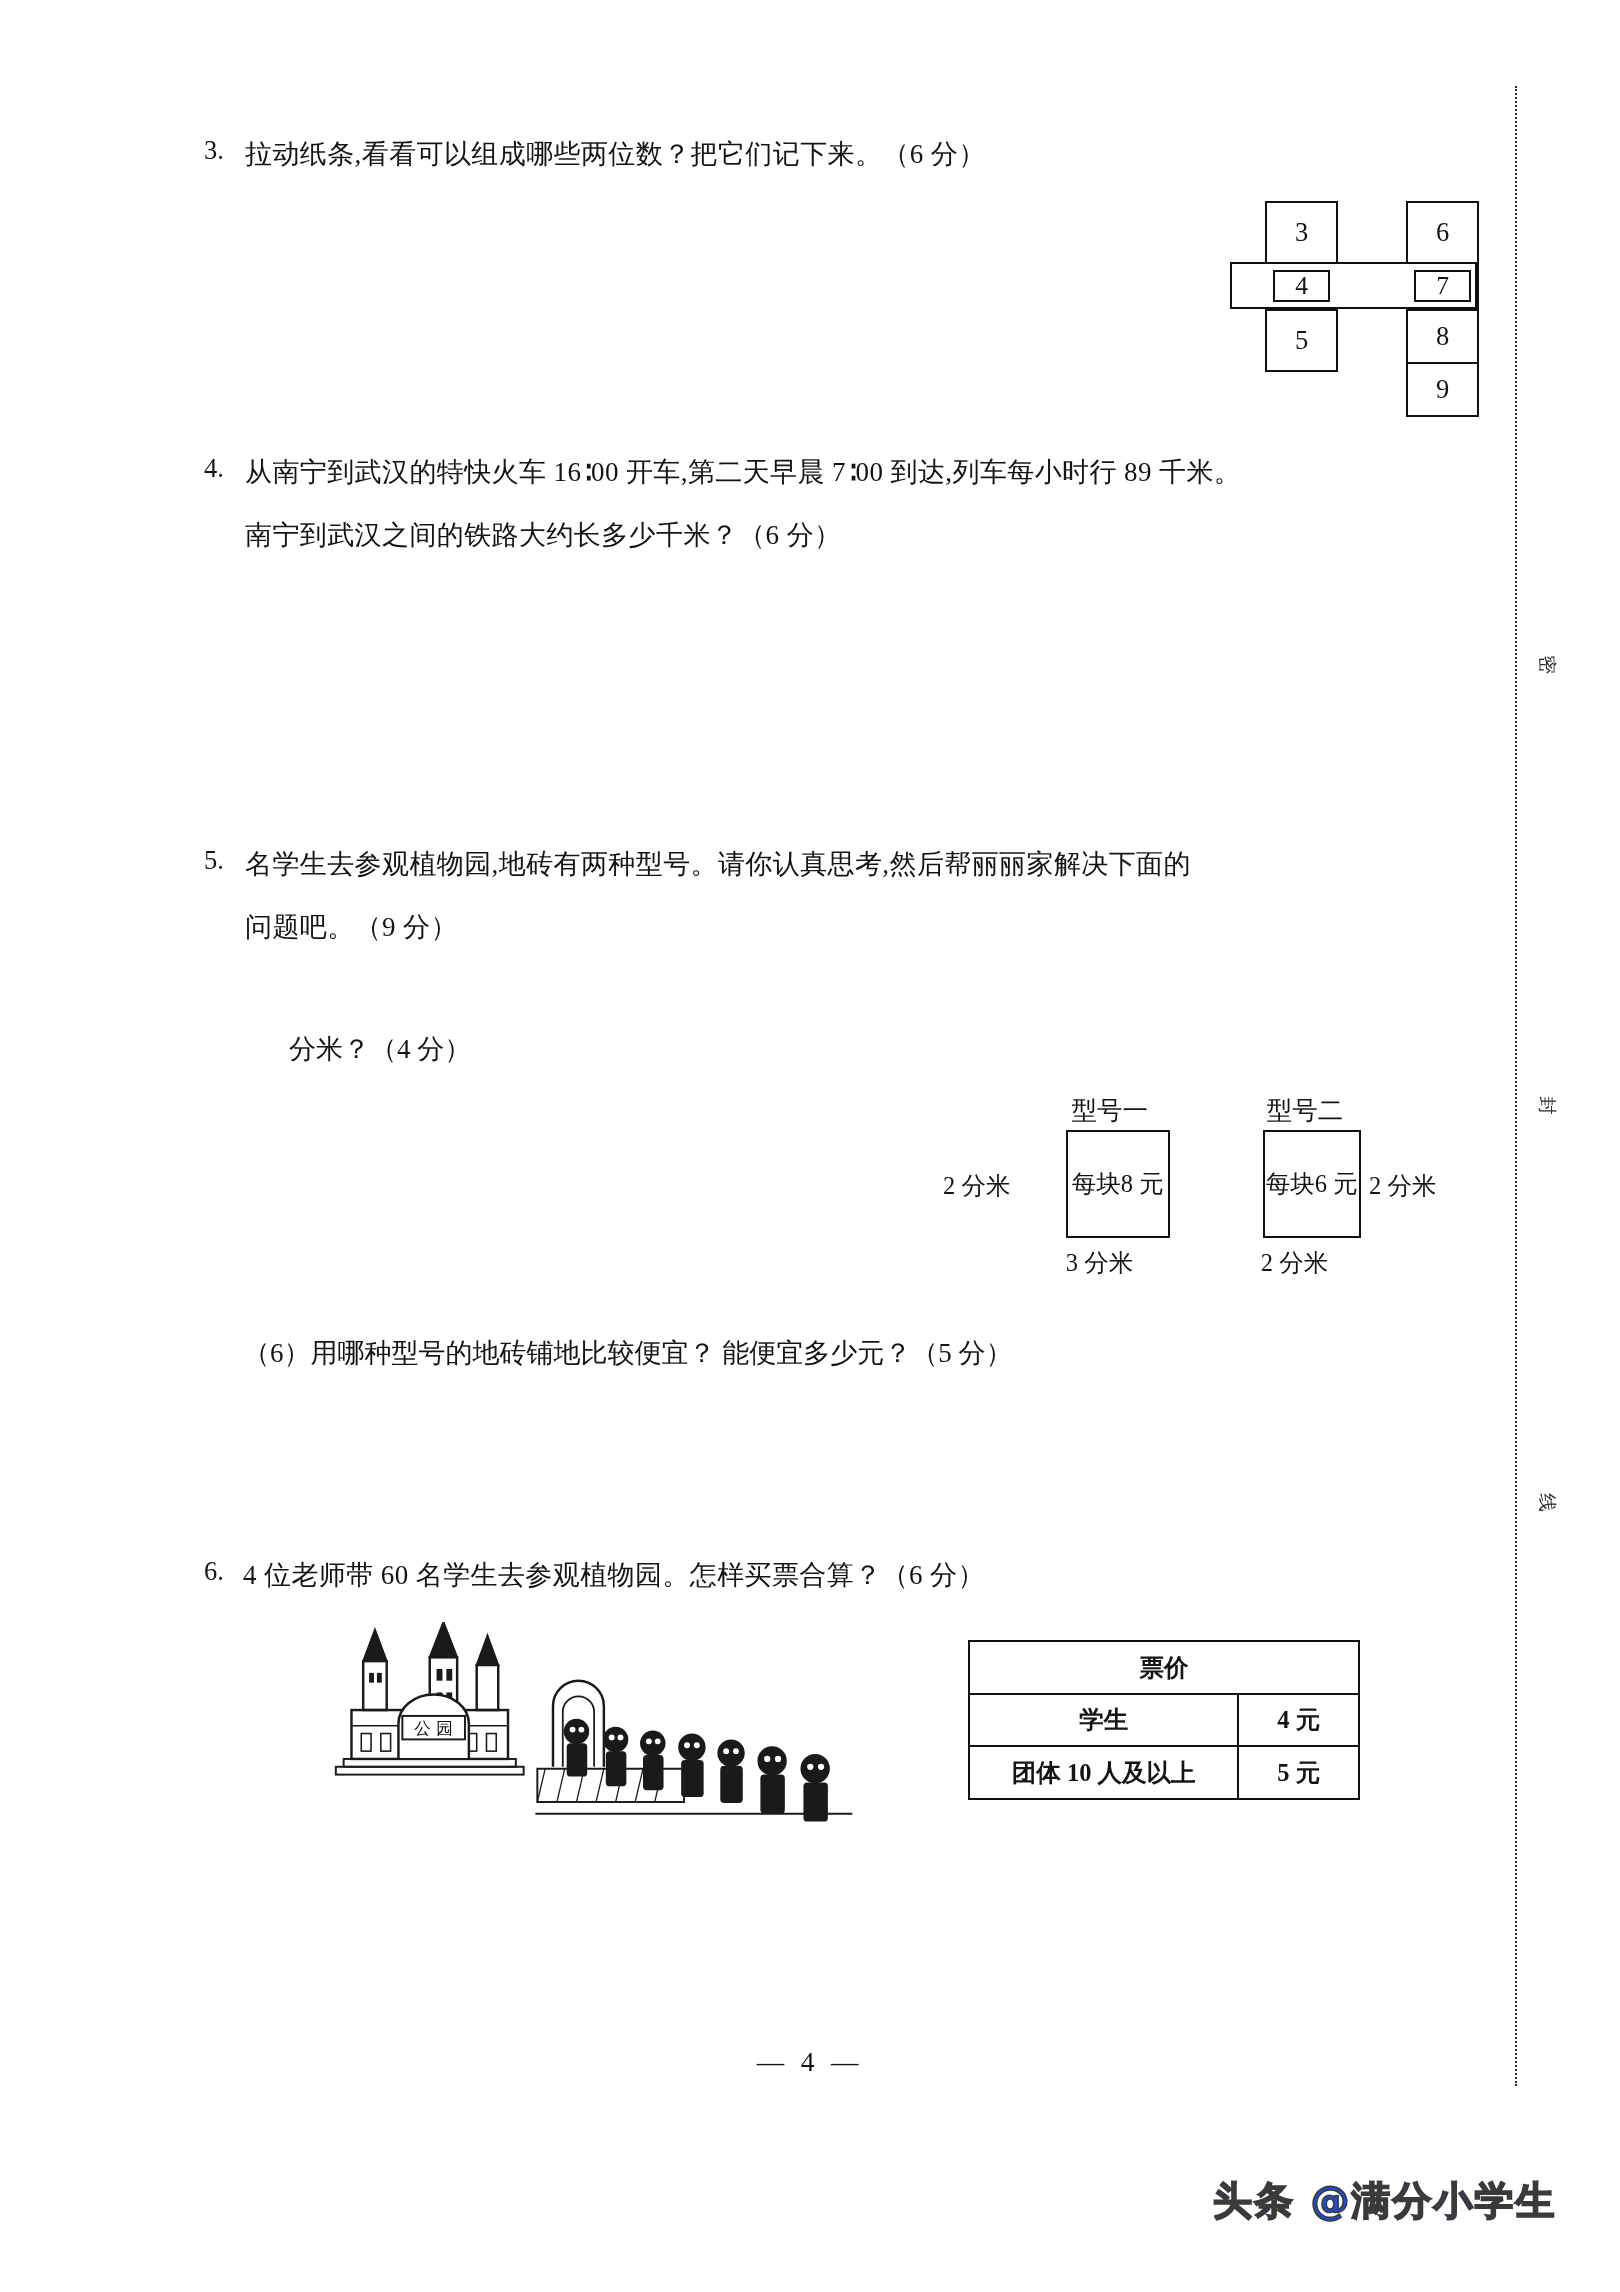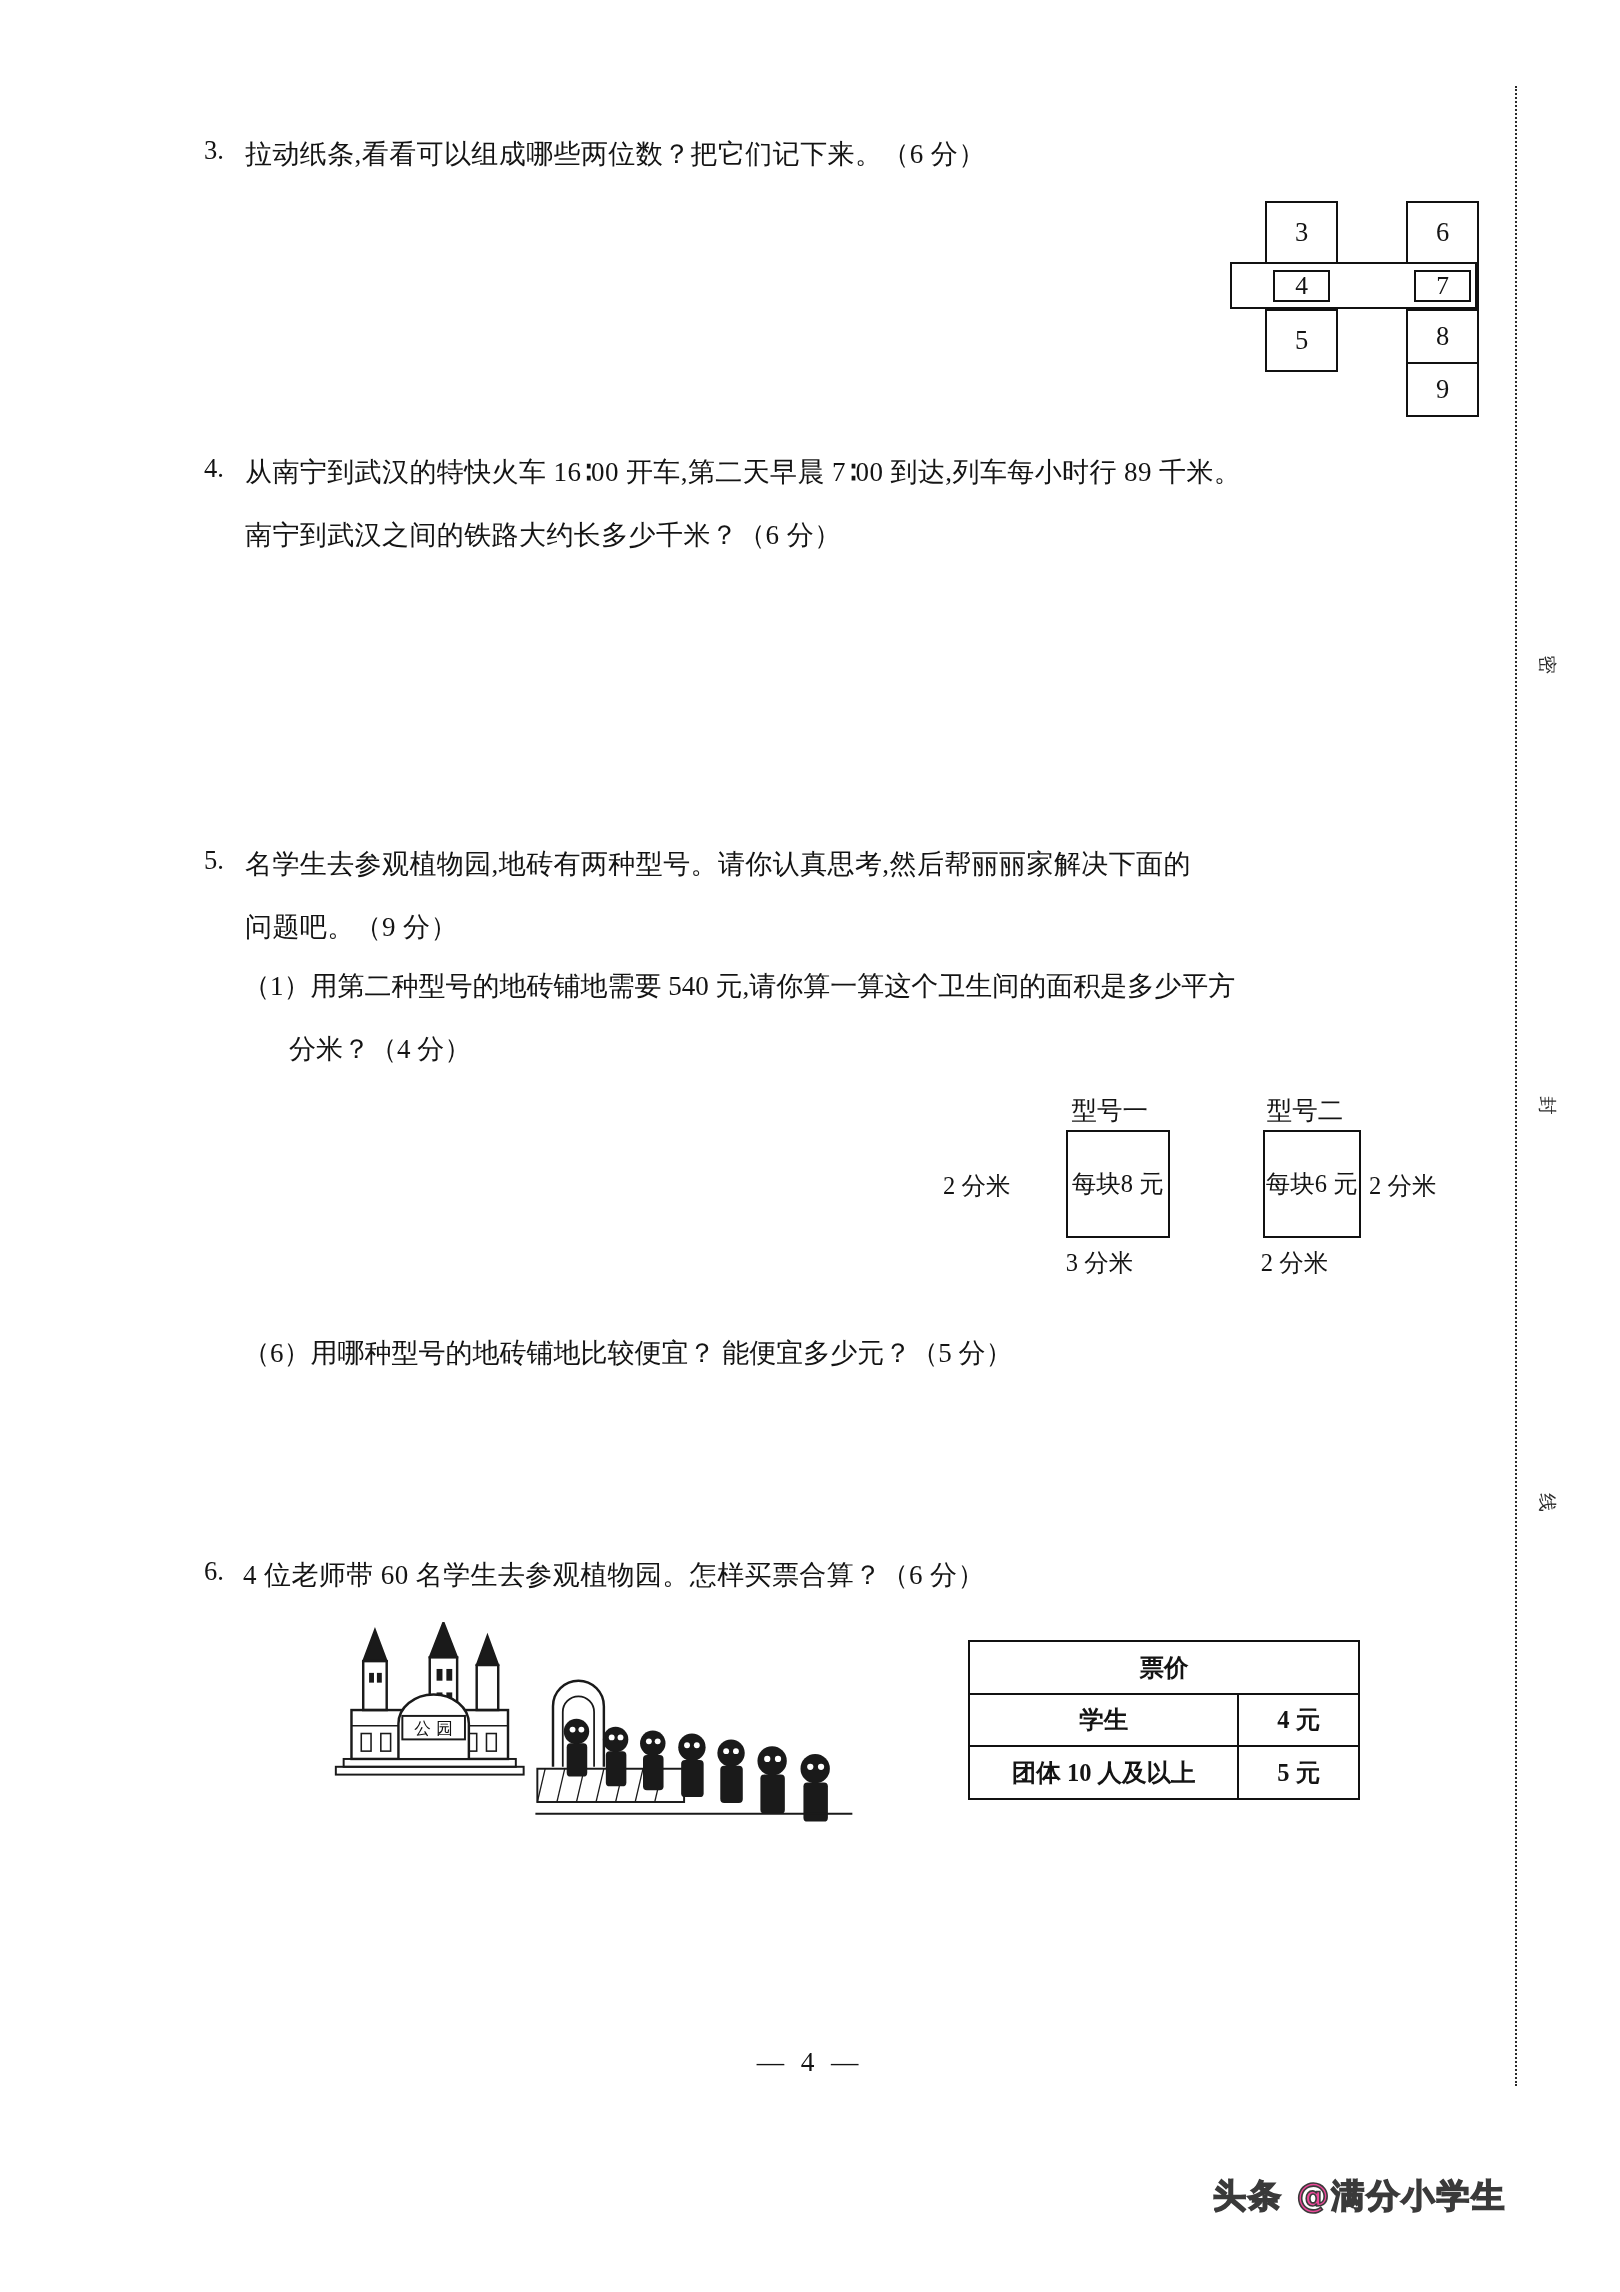--- a/index.html
+++ b/index.html
@@ -70,23 +70,23 @@
 
   
   #park-illustration{position:absolute;left:304px;top:1622px;width:588px;height:225px;}
 
   
   #page-number{
     position:absolute;left:0;right:0;top:2047px;text-align:center;
     font-size:27.4px;letter-spacing:4.9px;
   }
   #watermark{
-    position:absolute;left:1213px;top:2174px;font-size:33px;
+    position:absolute;left:1213px;top:2174px;font-size:39px;
     font-family:"DejaVu Sans",sans-serif;font-weight:bold;
-    color:#ec4899;-webkit-text-stroke:1.6px #3a3a3a;
+    color:#1d4ed8;-webkit-text-stroke:1.6px #3a3a3a;
     letter-spacing:2px;white-space:nowrap;
   }
 </style>
 </head>
 <body>
 
 <div class="page">
 
   <div class="seal-line"></div>
   <div class="seal-char seal-mi">密</div>
@@ -113,21 +113,20 @@
   </div>
 
   <div class="qnum" style="left:204px;top:453px;">4.</div>
   <div class="q" style="left:245px;top:453px;">从南宁到武汉的特快火车 16∶00 开车,第二天早晨 7∶00 到达,列车每小时行 89 千米。</div>
   <div class="q" style="left:245px;top:516px;">南宁到武汉之间的铁路大约长多少千米？（6 分）</div>
 
   <div class="qnum" style="left:204px;top:845px;">5.</div>
   <div class="q" style="left:245px;top:845px;">名学生去参观植物园,地砖有两种型号。请你认真思考,然后帮丽丽家解决下面的</div>
   <div class="q" style="left:245px;top:908px;">问题吧。（9 分）</div>
 
-  <div class="sub" style="left:243px;top:968px;">（1）用第二种型号的地砖铺地需要 540 元,请你算一算这个卫生间的面积是多少平方</div>
   <div class="sub" style="left:289px;top:1031px;">分米？（4 分）</div>
 
   <div class="tile-group" style="left:1054px;top:1093px;width:196px;height:206px;">
     <div class="tile-title" style="left:17.6px;top:0px;">型号一</div>
     <div class="tile-box" style="left:11.8px;top:37px;width:104px;height:108px;">
       <span>每块</span>
       <span>8 元</span>
     </div>
     <div class="tile-side" style="left:-111px;top:76px;">2 分米</div>
     <div class="tile-bottom" style="left:11.8px;top:153px;">3 分米</div>

